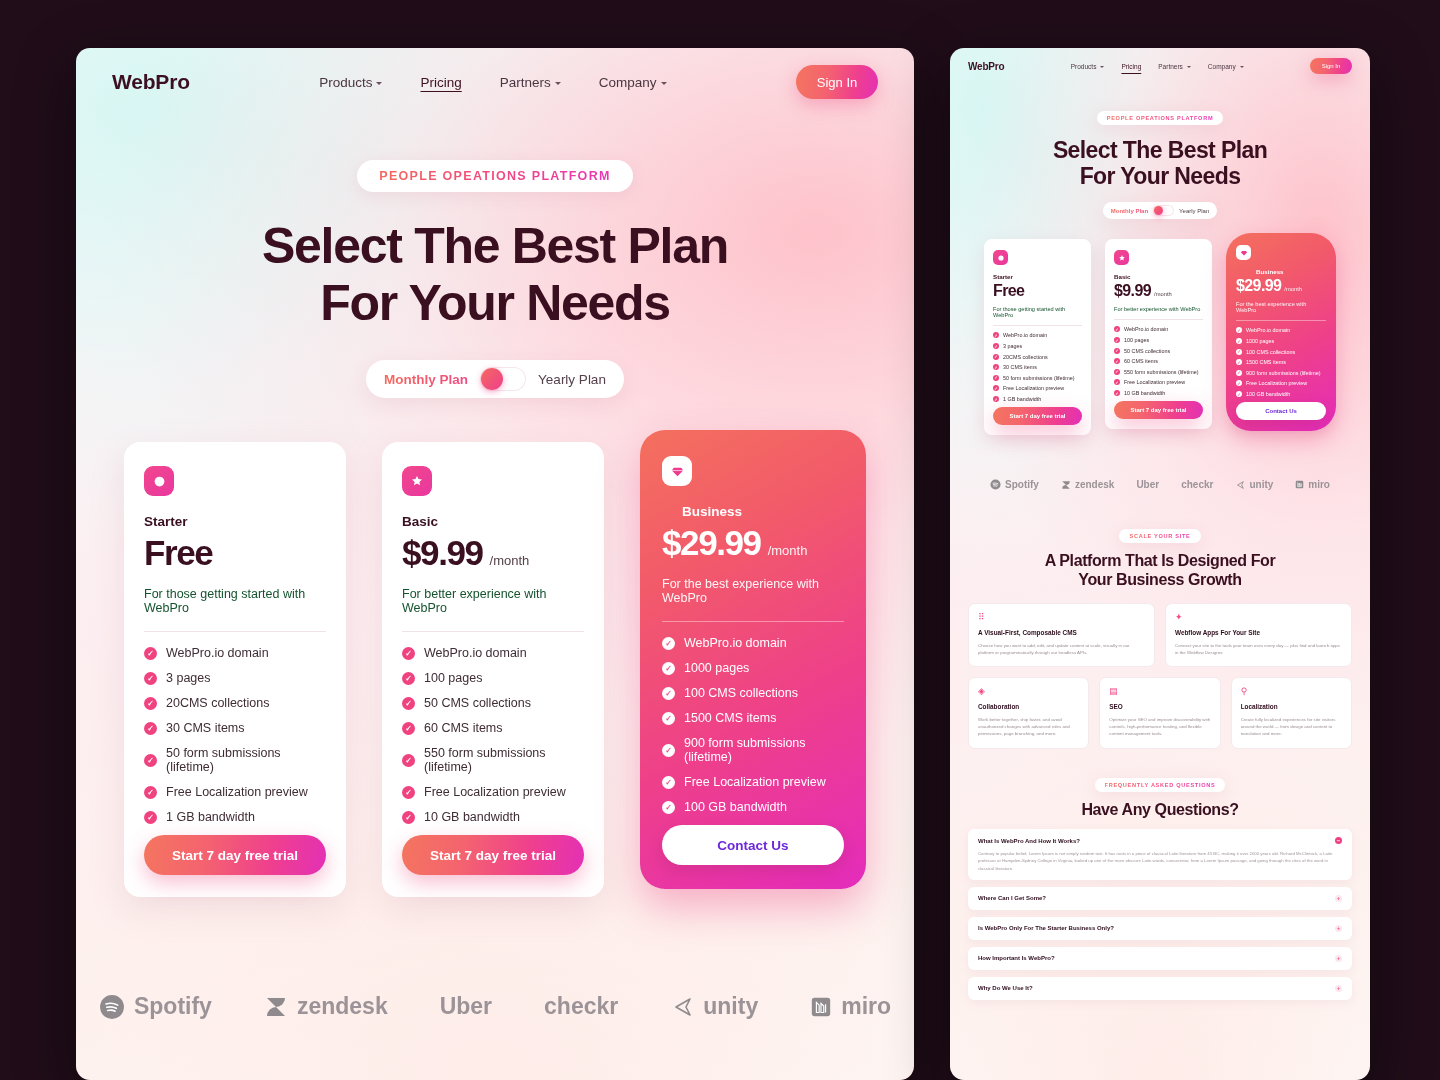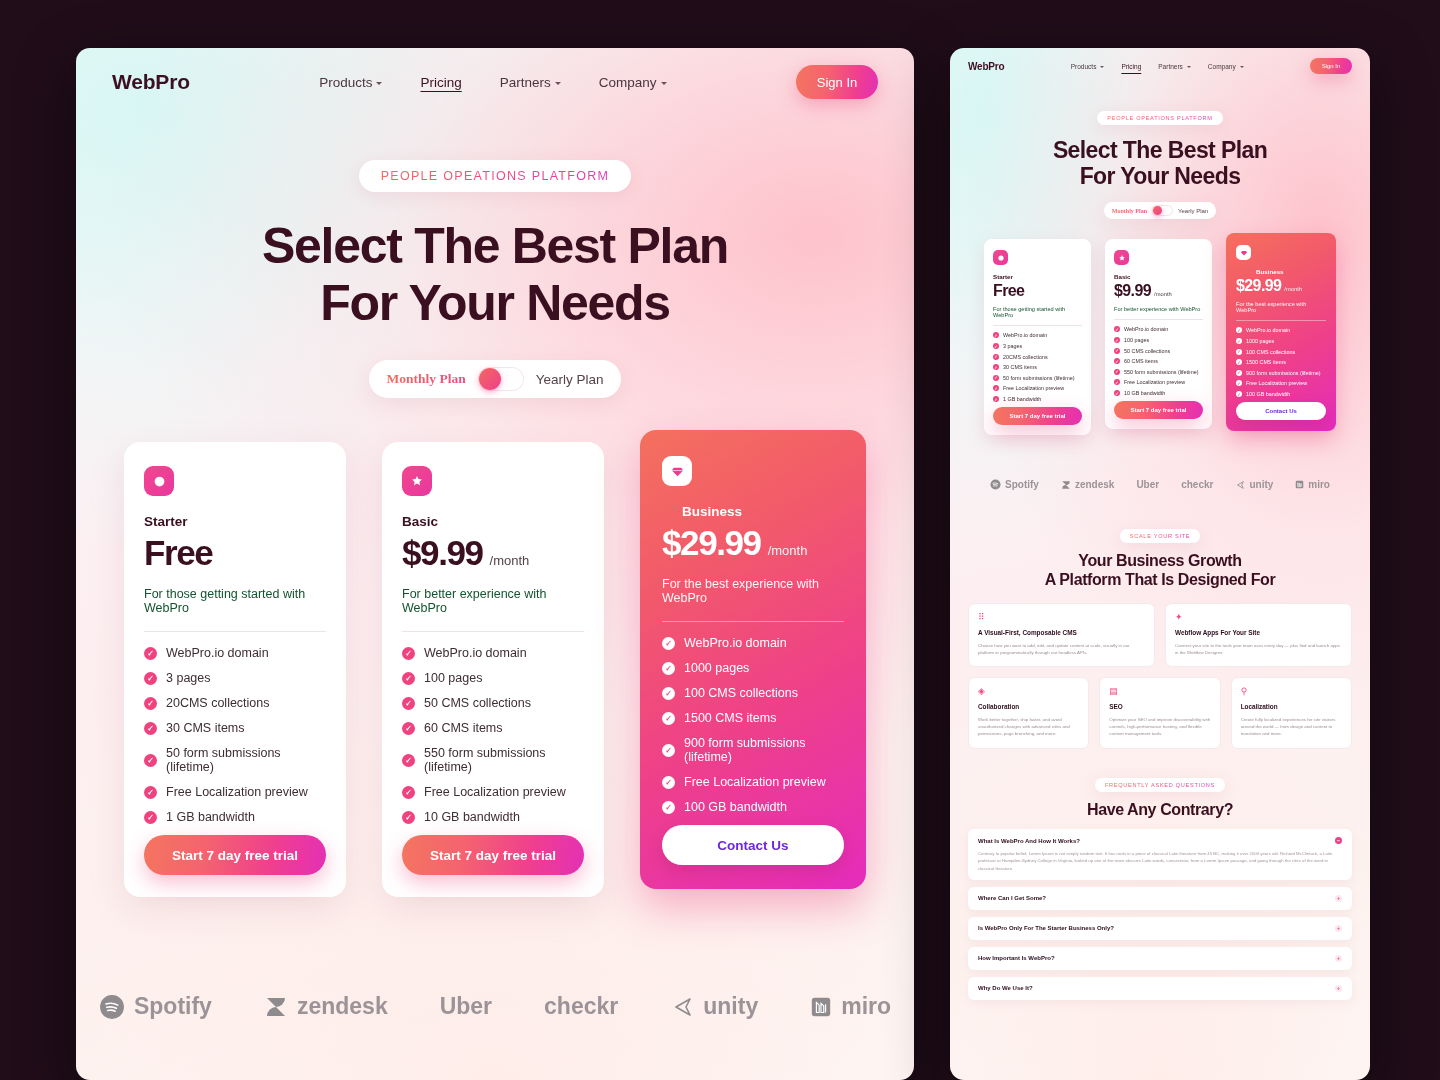--- a/index.html
+++ b/index.html
@@ -54,21 +54,21 @@
   }
   .page-left  .signin { width: 82px; height: 34px; font-size: 13px; }
   .page-right .signin { width: 42px; height: 16px; font-size: 6px; }
 
   
   .hero { text-align:center; }
   .page-left  .hero { padding-top: 44px; }
   .page-right .hero { padding-top: 22px; }
 
   .pill {
-    display:inline-block; background:#fff; border-radius:999px; font-weight:400;
+    display:inline-block; background:#fff; border-radius:999px; font-weight:700;
     letter-spacing:1.3px;
     background-clip: padding-box;
     box-shadow: 0 4px 16px rgba(210,140,160,.18);
   }
   .pill span{
     background: linear-gradient(90deg,#f4695c 0%, #f0497f 50%, #e736b8 100%);
     -webkit-background-clip:text; background-clip:text; color:transparent;
   }
   .page-left  .pill { padding: 9px 22px; font-size: 12.5px; }
   .page-right .pill { padding: 4px 10px; font-size: 5.6px; letter-spacing:.7px; }
@@ -78,21 +78,21 @@
   .page-right .h1 { font-size: 23px; line-height: 1.14; margin-top: 12px; letter-spacing:-.6px; }
 
   .toggle-wrap {
     display:inline-flex; align-items:center; background:#fff; border-radius:999px;
     box-shadow: 0 6px 20px rgba(210,150,165,.20);
   }
   .page-left  .toggle-wrap { gap:12px; padding: 7px 18px; margin-top: 28px; }
   .page-right .toggle-wrap { gap:5px;  padding: 3px 8px; margin-top: 13px; }
 
   .tg-label { font-weight:600; white-space:nowrap; }
-  .tg-label.on  { background: linear-gradient(90deg,#f4695c,#ef4b83); -webkit-background-clip:text; background-clip:text; color:transparent;font-family:Liberation Serif, serif; }
+  .tg-label.on  { background: linear-gradient(90deg,#f4695c,#ef4b83); -webkit-background-clip:text; background-clip:text; color:transparent; }
   .tg-label.off { color:#55414a; font-weight:500; }
   .page-left  .tg-label { font-size: 13.5px; }
   .page-right .tg-label { font-size: 6px; }
 
   .switch { position:relative; border-radius:999px; background:#fff; box-shadow: inset 0 0 0 1px #f6e6ea; }
   .page-left  .switch { width: 46px; height: 24px; }
   .page-right .switch { width: 21px; height: 11px; }
   .knob { position:absolute; left:1px; top:1px; border-radius:50%;
           background: linear-gradient(135deg,#f4685f 0%, #ee3f8c 100%);
           box-shadow:0 2px 6px rgba(238,63,140,.45); }
@@ -104,20 +104,21 @@
   .page-left  .cards { gap: 36px; margin-top: 44px; }
   .page-right .cards { gap: 14px; margin-top: 20px; }
 
   .card { background:#fff; border-radius:16px; position:relative; }
   .page-left  .card { width: 222px; padding: 24px 20px 22px; box-shadow: 0 12px 34px rgba(196,140,158,.20); }
   .page-right .card { width: 107px; padding: 11px 9px 10px; border-radius: 8px; box-shadow: 0 6px 18px rgba(196,140,158,.18); }
 
   .card.featured {
     background: linear-gradient(150deg, #f4705e 0%, #f25a6a 28%, #ee3f8b 62%, #e42cbc 100%);
     color:#fff;
+    border-radius:25px;
   }
   .page-left  .card.featured { width: 226px; padding: 26px 22px 24px; margin-top:-12px;
                                box-shadow: 0 18px 42px rgba(233,64,130,.38); }
   .page-right .card.featured { width: 110px; padding: 12px 10px 11px; margin-top:-6px;
                                box-shadow: 0 9px 22px rgba(233,64,130,.35); }
 
   .card-icon { display:flex; align-items:center; justify-content:center; }
   .page-left  .card-icon { width: 30px; height: 30px; border-radius: 9px; }
   .page-right .card-icon { width: 15px; height: 15px; border-radius: 5px; }
   .ci-pink { background: linear-gradient(140deg,#f2468d,#e8389f); }
@@ -655,22 +656,22 @@
           </svg>
         <span>miro</span>
       </div>
     </div>
 
     <div class="scale">
       <div class="pill">
         <span>SCALE YOUR SITE</span>
       </div>
       <h2 class="h2">
+        <div>A Platform That Is Designed For</div>
         <div>Your Business Growth</div>
-        <div>A Platform That Is Designed For</div>
       </h2>
     </div>
 
     <div class="fgrid">
       <div class="frow">
         <div class="fcard w2">
           <div class="ficon">⠿</div>
           <div class="ftitle">A Visual-First, Composable CMS</div>
           <div class="fbody">Choose how you want to add, edit, and update content at scale, visually in our platform or programmatically through our headless APIs.</div>
         </div>
@@ -696,21 +697,21 @@
           <div class="ftitle">Localization</div>
           <div class="fbody">Create fully localized experiences for site visitors around the world — from design and content to translation and more.</div>
         </div>
       </div>
     </div>
 
     <div class="faq">
       <div class="pill">
         <span>FREQUENTLY ASKED QUESTIONS</span>
       </div>
-      <h2 class="h2">Have Any Contrary?</h2>
+      <h2 class="h2">Have Any Questions?</h2>
 
       <div class="faq-list">
         <div class="faq-item">
           <div class="faq-head">
             <div class="faq-q">What Is WebPro And How It Works?</div>
             <div class="faq-toggle open">−</div>
           </div>
           <div class="faq-a">Contrary to popular belief, Lorem Ipsum is not simply random text. It has roots in a piece of classical Latin literature from 45 BC, making it over 2000 years old. Richard McClintock, a Latin professor at Hampden-Sydney College in Virginia, looked up one of the more obscure Latin words, consectetur, from a Lorem Ipsum passage, and going through the cites of the word in classical literature.</div>
         </div>
         <div class="faq-item">

